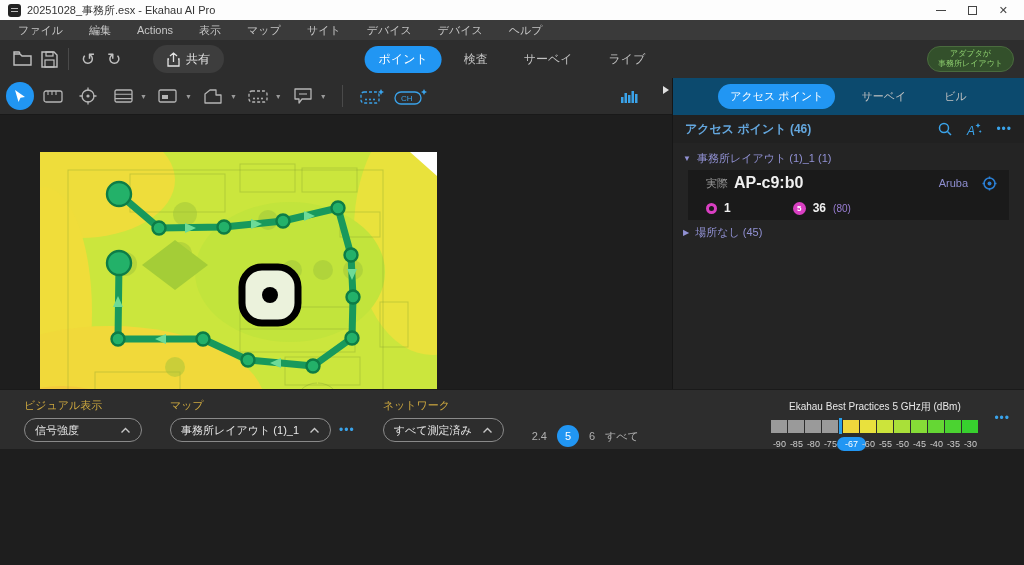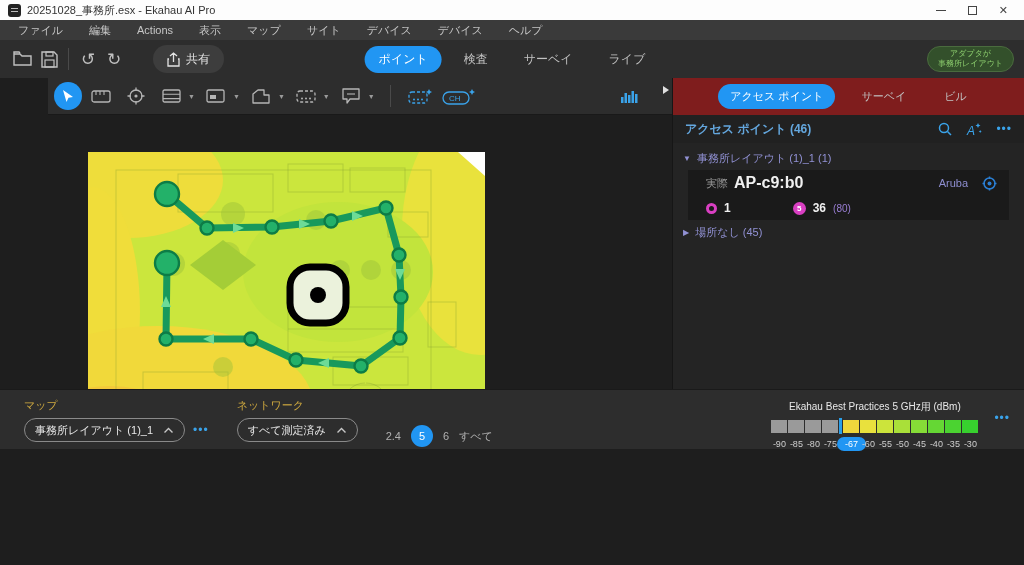--- a/index.html
+++ b/index.html
@@ -26,36 +26,36 @@
   .tb-sep { width:1px; height:22px; background:#4a4a4a; margin:0 6px; }
   .undo-redo { font-size:17px; color:#c0c0c0; width:26px; text-align:center; }
   .share-btn { margin-left:26px; background:#3d3d3d; border-radius:15px; height:28px; display:flex; align-items:center; gap:6px; padding:0 14px; color:#e3e3e3; font-size:12px; }
   .main-tabs { position:absolute; left:50%; top:0; height:38px; transform:translateX(-50%); display:flex; align-items:center; gap:8px; }
   .main-tab { font-size:12px; color:#c2c2c2; padding:5px 14px; border-radius:14px; }
   .main-tab.active { background:#2196f3; color:#fff; }
   .adapter-pill { margin-left:auto; background:#33502b; border:1px solid #4a6b3e; border-radius:13px; padding:2px 10px; text-align:center; font-size:8px; line-height:1.3; color:#8ed06f; }
 
   
   .workspace { flex:1 1 auto; display:flex; min-height:0; }
-  .left-col { width:672px; display:flex; flex-direction:column;padding-left:48px; }
+  .left-col { width:672px; display:flex; flex-direction:column; }
   .toolbar2 { height:37px; background:#2d2d2d; display:flex; align-items:center; padding:0 6px; gap:3px; border-bottom:1px solid #191919; }
   .tool { width:32px; height:28px; display:flex; align-items:center; justify-content:center; color:#b5b5b5; position:relative; }
   .tool.active-circle { width:28px; height:28px; background:#2196f3; border-radius:50%; color:#fff; }
   .tool-caret { font-size:7px; color:#9a9a9a; margin-left:-2px; margin-right:2px; }
   .tool.blue { color:#3aa3ea; }
   .chart-icon { margin-left:auto; margin-right:20px; }
 
   .canvas { flex:1; background:#1e1e1e; position:relative; overflow:hidden; }
   .map-wrap { position:absolute; left:40px; top:37px; width:397px; height:280px; }
   .zoom-pill { position:absolute; right:16px; top:297px; width:31px; height:78px; background:#3d3d3d; border-radius:16px; display:flex; flex-direction:column; align-items:center; justify-content:space-between; padding:7px 0; }
   .zoom-btn { color:#d2d2d2; font-size:14px; line-height:1; }
   .zoom-sep { width:17px; height:1px; background:#5a5a5a; }
 
   
-  .right-panel { width:352px; background:#7f1d1d; border-left:1px solid #161616; display:flex; flex-direction:column; position:relative;justify-content:center; }
+  .right-panel { width:352px; background:#0c4a6e; border-left:1px solid #161616; display:flex; flex-direction:column; position:relative;justify-content:center; }
   .collapse-arrow { position:absolute; left:-10px; top:8px; width:0; height:0; border-left:6px solid #e0e0e0; border-top:4px solid transparent; border-bottom:4px solid transparent; }
   .panel-tabs { height:37px; display:flex; align-items:center; justify-content:center; gap:14px; }
   .panel-tab { font-size:11px; color:#c2c2c2; padding:5px 12px; border-radius:13px; }
   .panel-tab.active { background:#2196f3; color:#fff; }
   .panel-header { height:28px; background:#212121; display:flex; align-items:center; padding:0 12px; gap:14px; }
   .panel-title { font-size:12px; color:#64a7de; font-weight:bold; margin-right:auto; }
   .panel-hicon { color:#3aa3ea; display:flex; align-items:center; }
   .dots { color:#3aa3ea; font-size:12px; letter-spacing:1px; }
   .panel-list { flex:1; background:#242424; padding-top:4px; }
   .tree-row { display:flex; align-items:center; height:22px; padding:0 10px; font-size:11px; color:#9191d4; gap:6px; }
@@ -392,20 +392,29 @@
         <div class="tree-row">
           <span class="tree-caret">▶</span>
           <span>場所なし (45)</span>
         </div>
       </div>
     </div>
   </div>
 
   <div class="bottombar">
     <div class="bb-group">
+      <span class="bb-label">ビジュアル表示</span>
+      <div class="bb-select">
+        <span>信号強度</span>
+        <svg class="chev" width="11" height="7" viewBox="0 0 11 7">
+            <polyline points="1.5,5.5 5.5,1.5 9.5,5.5" fill="none" stroke="#c8c8c8" stroke-width="1.4"></polyline>
+          </svg>
+      </div>
+    </div>
+    <div class="bb-group">
       <span class="bb-label">マップ</span>
       <div class="bb-dots-row">
         <div class="bb-select">
           <span>事務所レイアウト (1)_1</span>
           <svg class="chev" width="11" height="7" viewBox="0 0 11 7">
               <polyline points="1.5,5.5 5.5,1.5 9.5,5.5" fill="none" stroke="#c8c8c8" stroke-width="1.4"></polyline>
             </svg>
         </div>
         <span class="dots">•••</span>
       </div>

